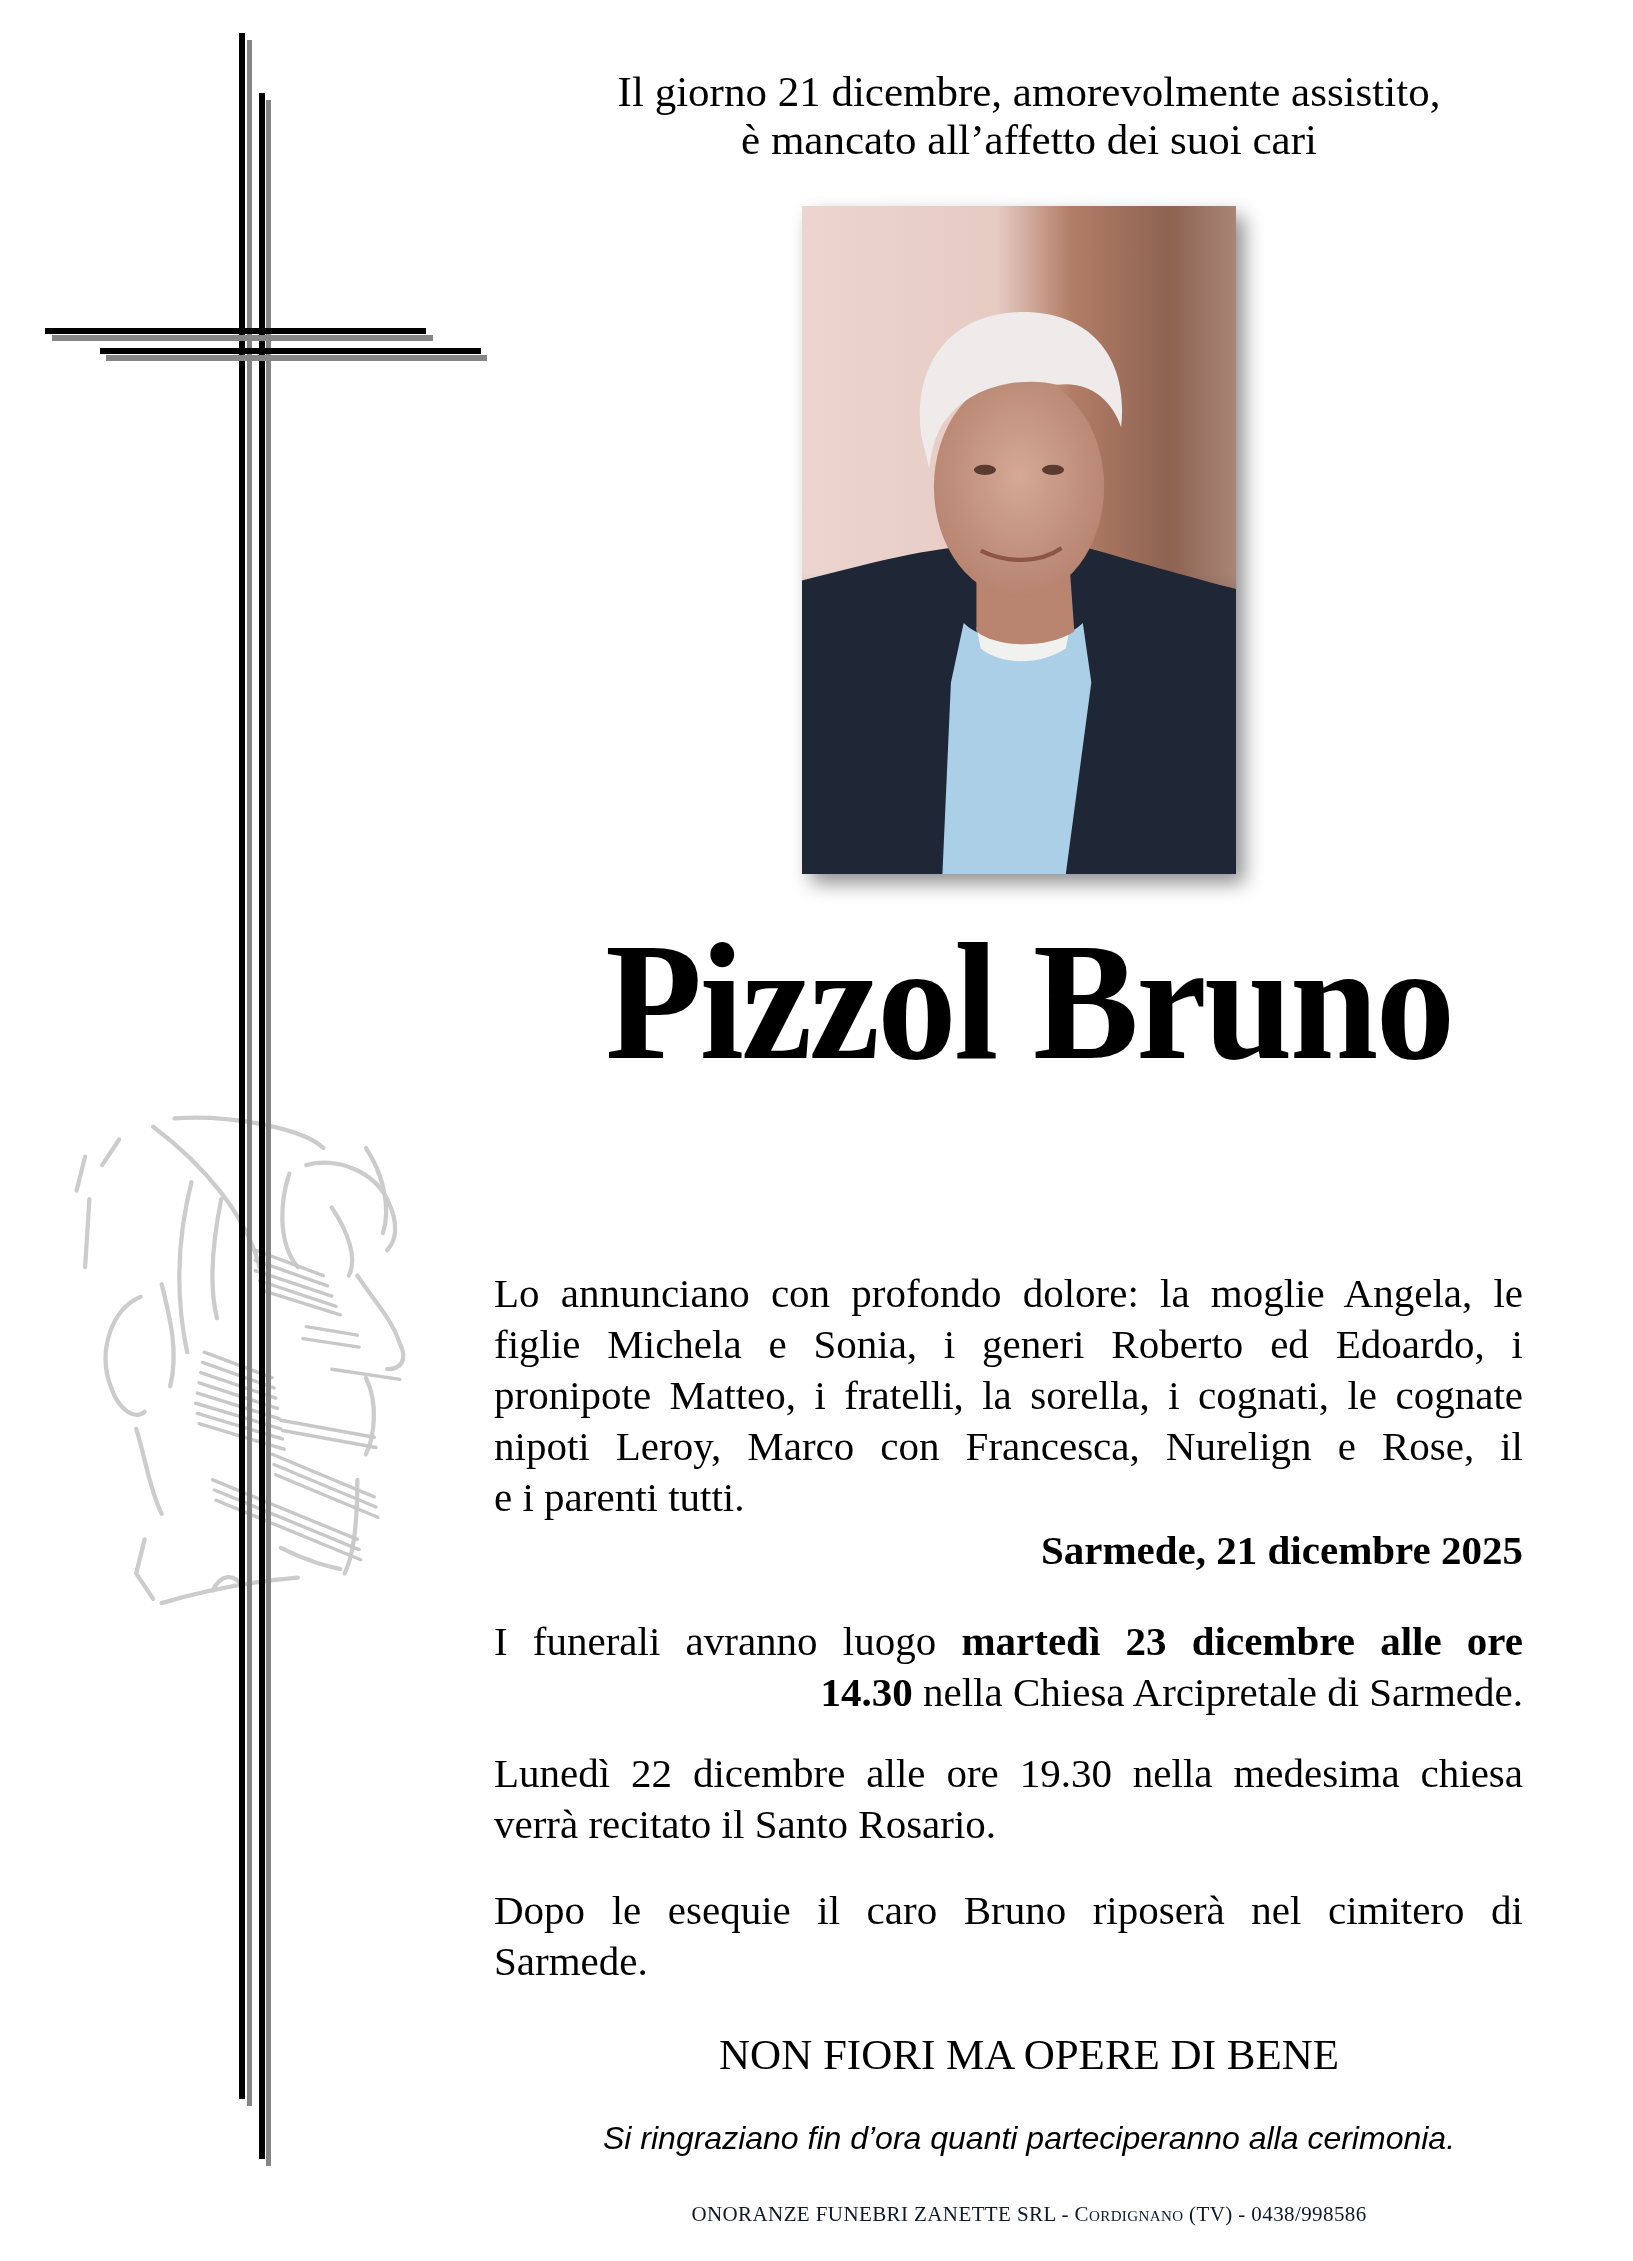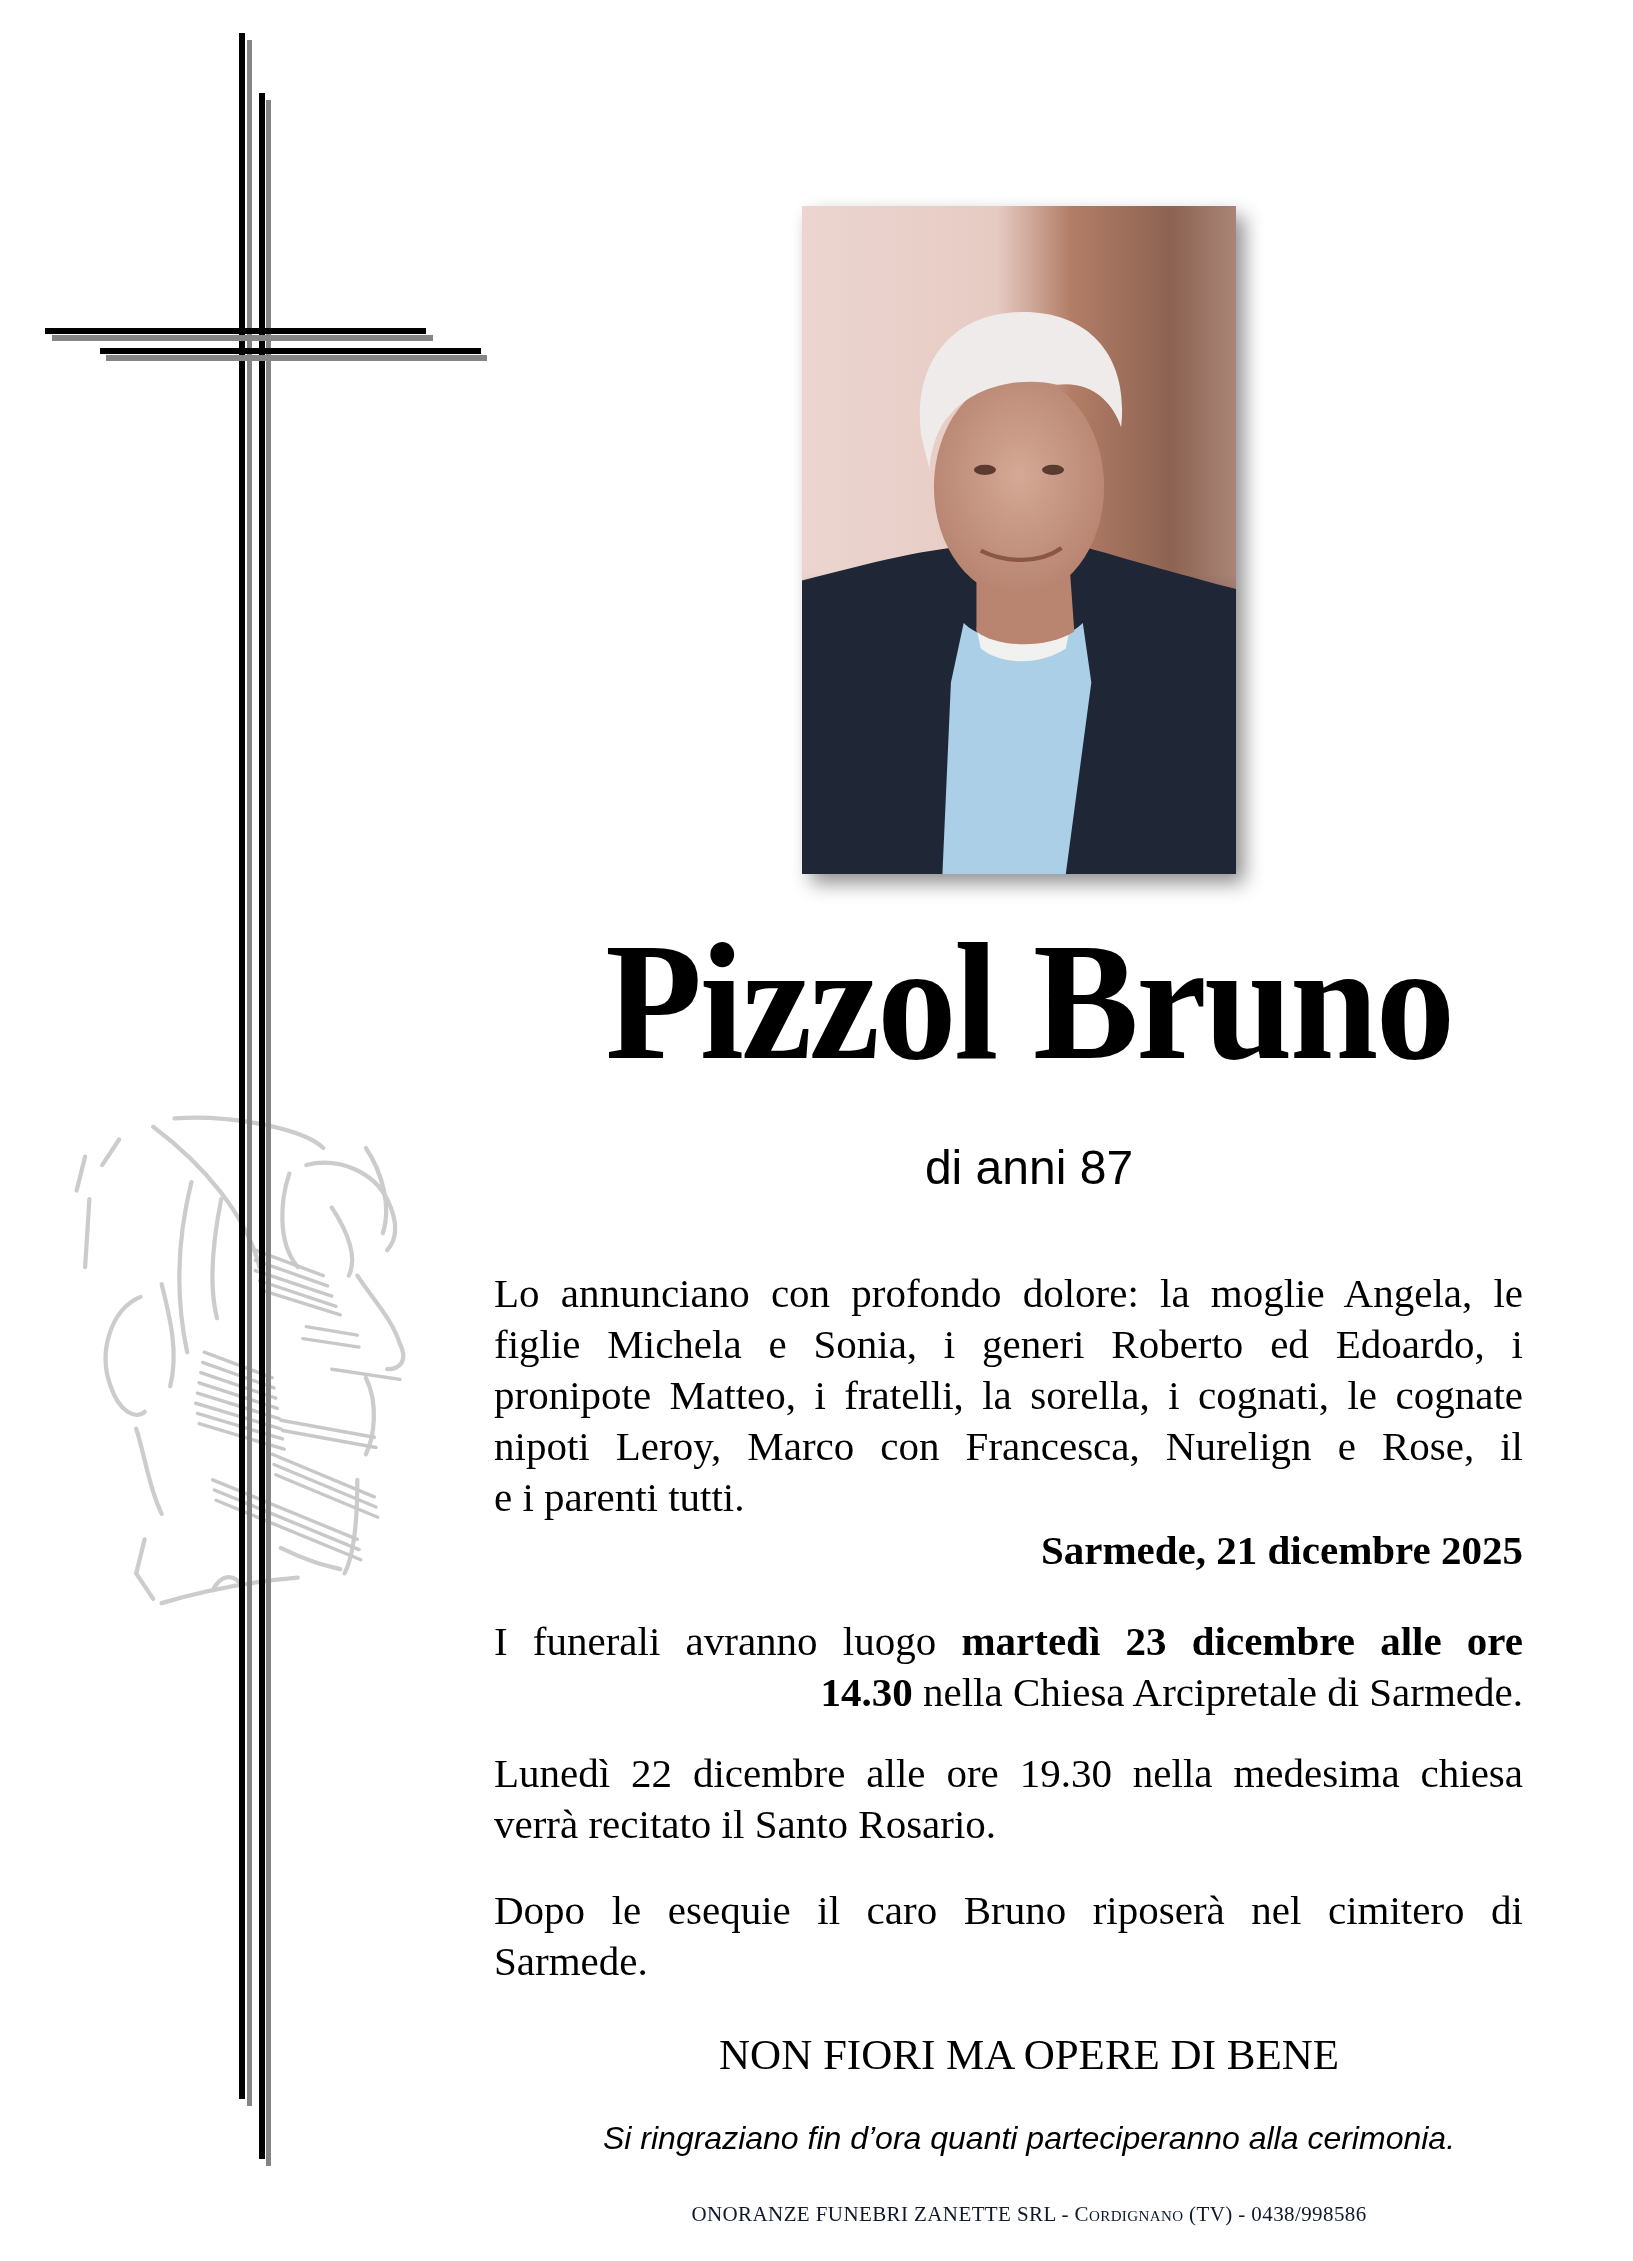--- a/index.html
+++ b/index.html
@@ -157,20 +157,24 @@
     <div class="bar black" style="left:239px; top:33px;  width:6px; height:2066px;"></div>
     <div class="bar gray" style="left:247px; top:40px;  width:5.1px; height:2066px;"></div>
     <div class="bar black" style="left:259px; top:93px; width:6px; height:2066px;"></div>
     <div class="bar gray" style="left:266px; top:100px; width:5.1px; height:2066px;"></div>
     <div class="bar black" style="left:45px;  top:328px; width:381px; height:6px;"></div>
     <div class="bar gray" style="left:52px;  top:335px; width:381px; height:6px;"></div>
     <div class="bar black" style="left:100px; top:348px; width:381px; height:6px;"></div>
     <div class="bar gray" style="left:106px; top:355px; width:381px; height:6px;"></div>
   </div>
 
+  <div id="intro" class="center-line">
+    <div>Il giorno 21 dicembre, amorevolmente assistito,</div>
+    <div>è mancato all’affetto dei suoi cari</div>
+  </div>
 
   <div id="photo-frame" title="Ritratto di Bruno Pizzol">
     <svg width="434" height="668" viewBox="0 0 510 785" xmlns="http://www.w3.org/2000/svg">
       <defs>
         <linearGradient id="bgGrad" x1="0" y1="0" x2="1" y2="0">
           <stop offset="0" stop-color="#ecd5d0"></stop>
           <stop offset="0.45" stop-color="#e6cbc3"></stop>
           <stop offset="0.62" stop-color="#b27d66"></stop>
           <stop offset="0.85" stop-color="#8d6352"></stop>
           <stop offset="1" stop-color="#a98577"></stop>
@@ -200,21 +204,20 @@
 
       <ellipse cx="215" cy="310" rx="13" ry="6" fill="#5b3b30"></ellipse>
       <ellipse cx="295" cy="310" rx="13" ry="6" fill="#5b3b30"></ellipse>
 
       <path d="M210 405 C 240 420, 280 420, 305 402" stroke="#8c5547" stroke-width="5" fill="none"></path>
     </svg>
   </div>
 
   <div id="name" class="center-line">Pizzol Bruno</div>
 
-  <div id="age" class="center-line">di anni 87</div>
 
   <div id="announce" class="body-col">
     <div style="text-align-last: justify;">Lo annunciano con profondo dolore: la moglie Angela, le</div>
     <div style="text-align-last: justify;">figlie Michela e Sonia, i generi Roberto ed Edoardo, i</div>
     <div style="text-align-last: justify;">pronipote Matteo, i fratelli, la sorella, i cognati, le cognate</div>
     <div style="text-align-last: justify;">nipoti Leroy, Marco con Francesca, Nurelign e Rose, il</div>
     <div class="last">e i parenti tutti.</div>
   </div>
 
   <div id="place-date">Sarmede, 21 dicembre 2025</div>

